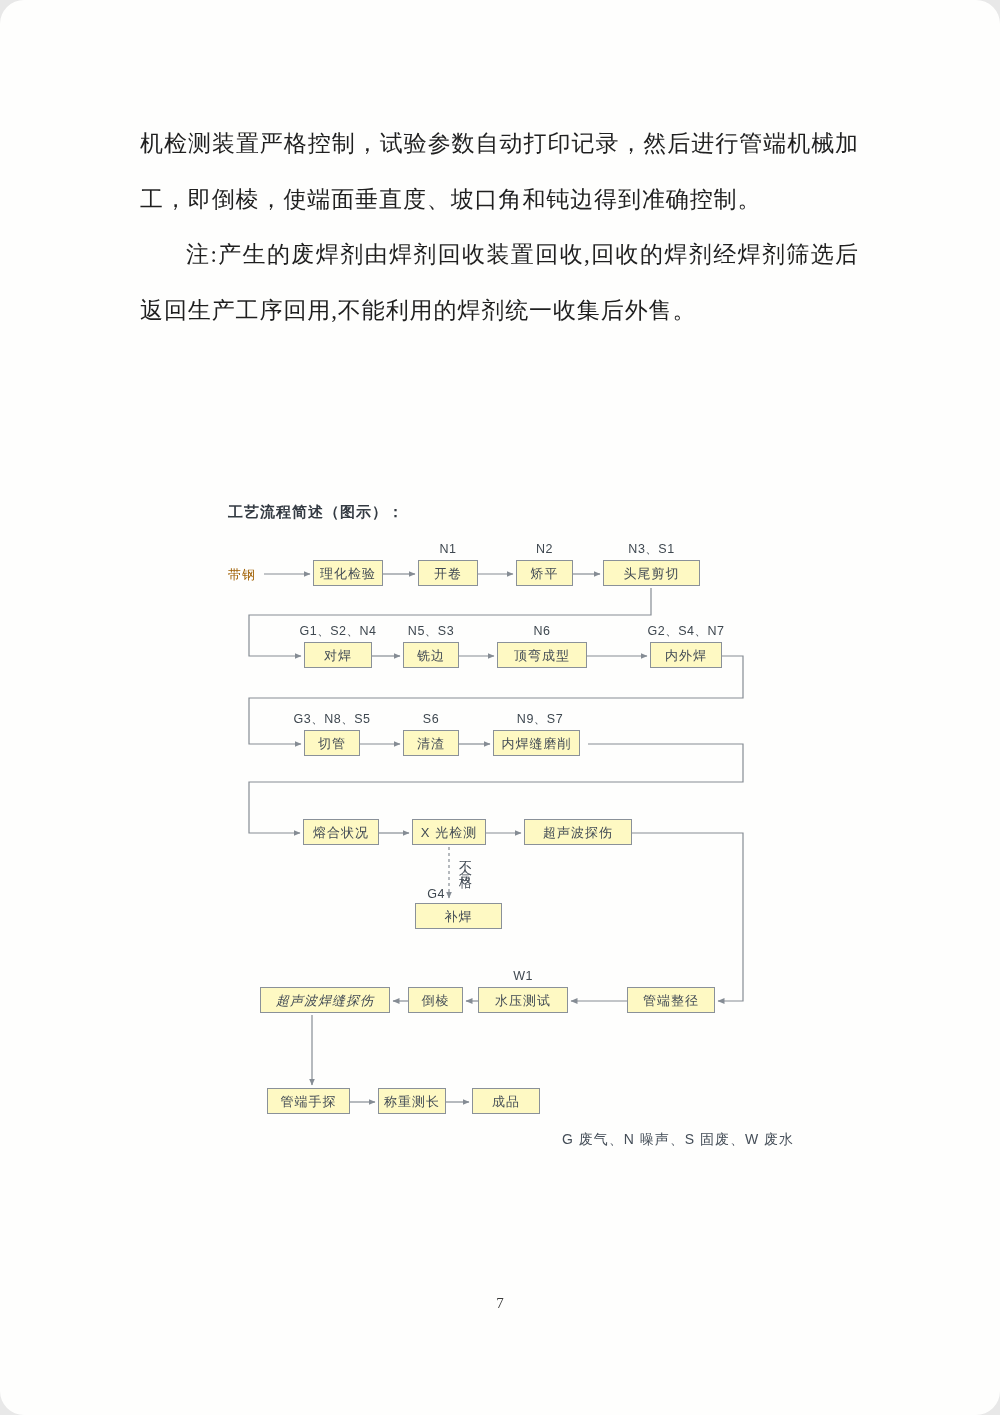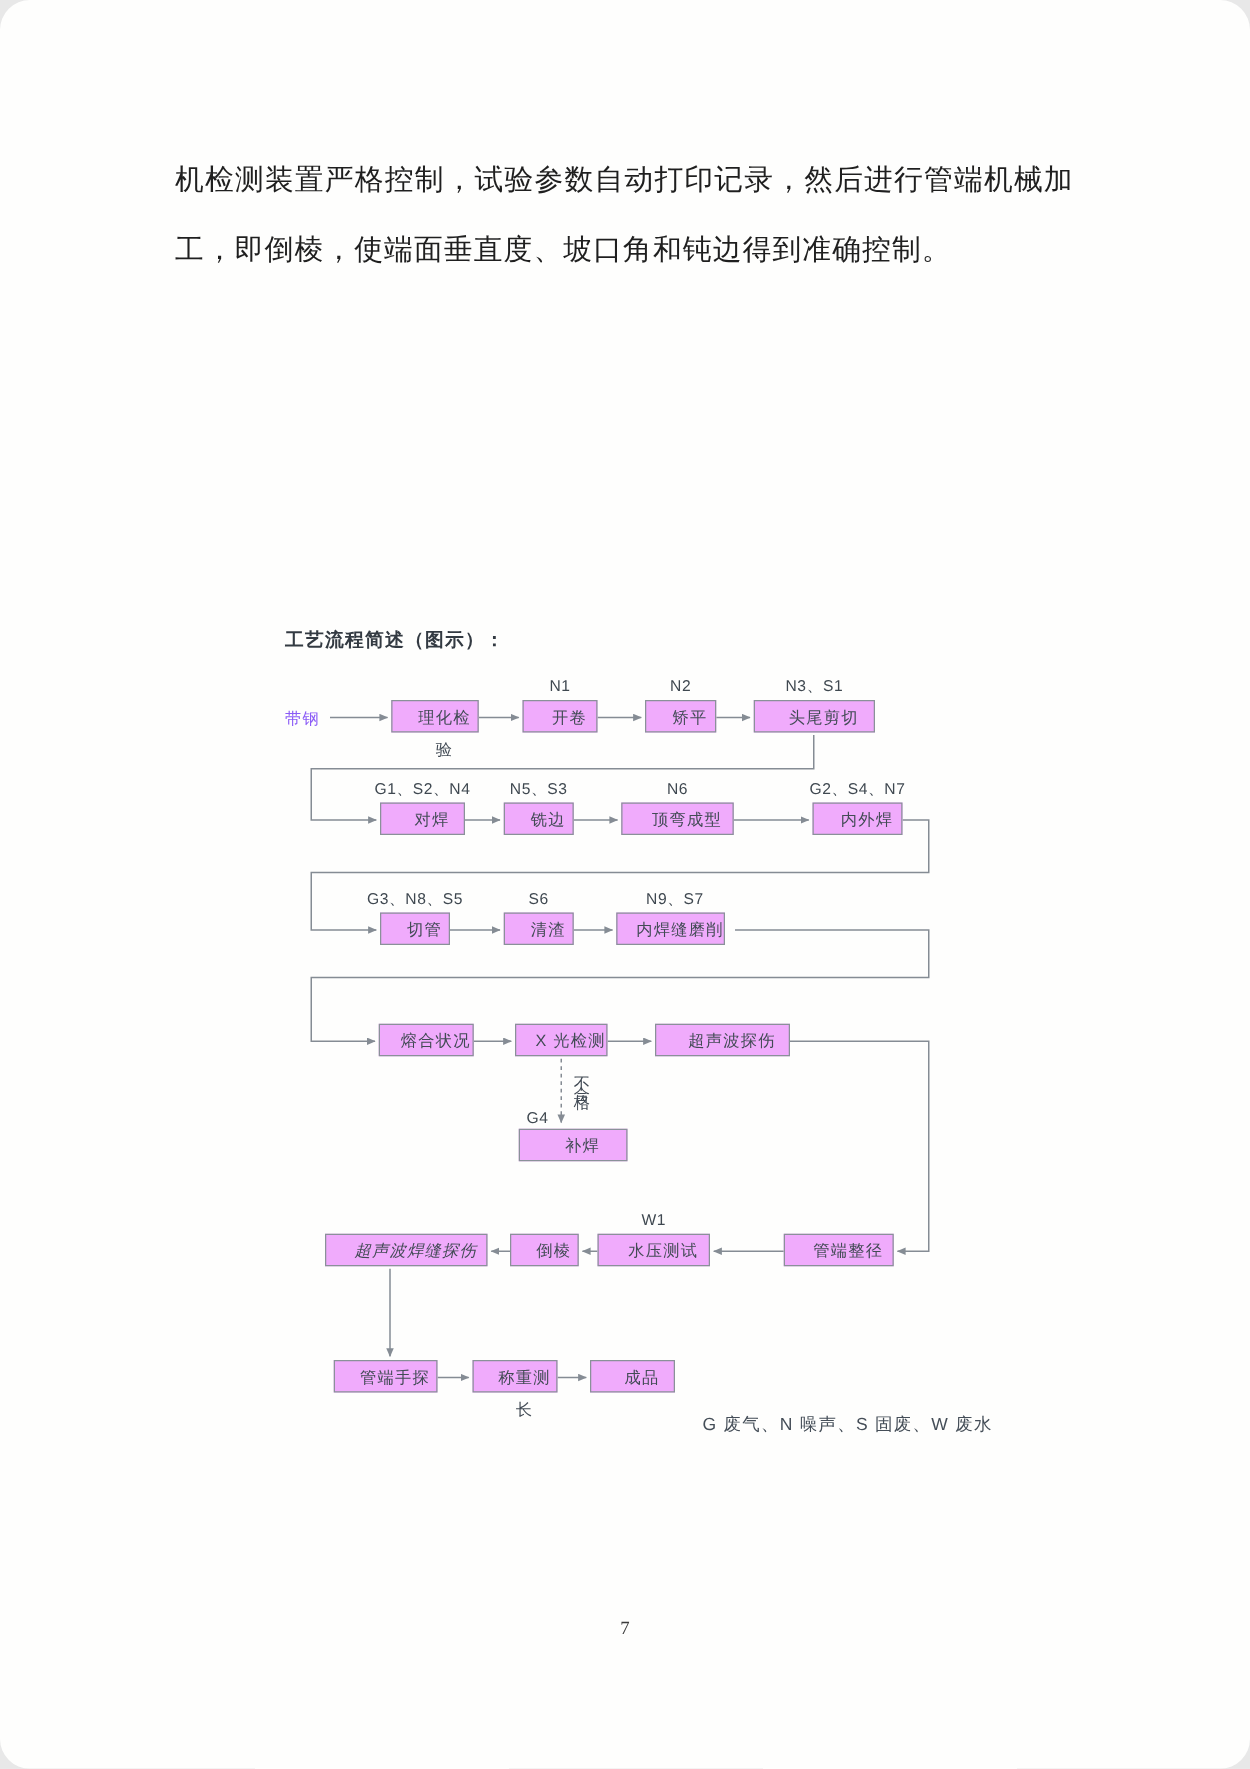--- a/index.html
+++ b/index.html
@@ -22,37 +22,36 @@
   .fc-heading{
     position:absolute;left:228px;top:503px;
     font-family:"Liberation Sans","DejaVu Sans",sans-serif;
     font-size:15px;font-weight:bold;color:#333a42;letter-spacing:1px;
   }
   
   .diagram{position:absolute;left:210px;top:495px;width:600px;height:680px;}
   .diagram svg{position:absolute;left:0;top:0;}
   .box{
     position:absolute;height:26px;line-height:26px;
-    border:1px solid #8a9199;background:#f0abfc;
+    border:1px solid #8a9199;background:#fef9c3;
     font-family:"Liberation Sans","DejaVu Sans",sans-serif;
     font-size:13px;color:#424b55;text-align:center;letter-spacing:1px;
     box-sizing:border-box;
-    padding-left:15px;
   }
   .code{
     position:absolute;height:16px;line-height:16px;
     font-family:"Liberation Sans","DejaVu Sans",sans-serif;
     font-size:12.5px;color:#3f4850;text-align:center;letter-spacing:0.5px;
     white-space:nowrap;
   }
-  .code.left{text-align:center;}
+  .code.left{text-align:right;}
   .free-label{
     position:absolute;
     font-family:Liberation Mono, monospace;
-    font-size:13px;color:#8b5cf6;letter-spacing:1px;
+    font-size:13px;color:#a16207;letter-spacing:1px;
   }
   .reject{
     position:absolute;left:246px;top:356px;
     writing-mode:vertical-rl;text-orientation:upright;
     font-family:"Liberation Sans","DejaVu Sans",sans-serif;
     font-size:13px;color:#424b55;letter-spacing:7px;
   }
   .legend{
     position:absolute;left:352px;top:636px;
     font-family:"Liberation Sans","DejaVu Sans",sans-serif;
@@ -67,20 +66,21 @@
     font-size:15px;color:#3a3a3a;
   }
 </style>
 </head>
 <body>
 
 <div class="page">
 
   <div class="bodytext">
     <p>机检测装置严格控制，试验参数自动打印记录，然后进行管端机械加工，即倒棱，使端面垂直度、坡口角和钝边得到准确控制。</p>
+    <p class="indent">注:产生的废焊剂由焊剂回收装置回收,回收的焊剂经焊剂筛选后返回生产工序回用,不能利用的焊剂统一收集后外售。</p>
   </div>
 
   <div class="fc-heading">工艺流程简述（图示）：</div>
 
   <div class="diagram">
 
     <svg width="600" height="670" viewBox="0 0 600 670">
       <defs>
         <marker id="arw" markerWidth="8" markerHeight="8" refX="6.5" refY="3" orient="auto" markerUnits="userSpaceOnUse">
           <path d="M0,0 L7,3 L0,6 Z" fill="#858c94"></path>

